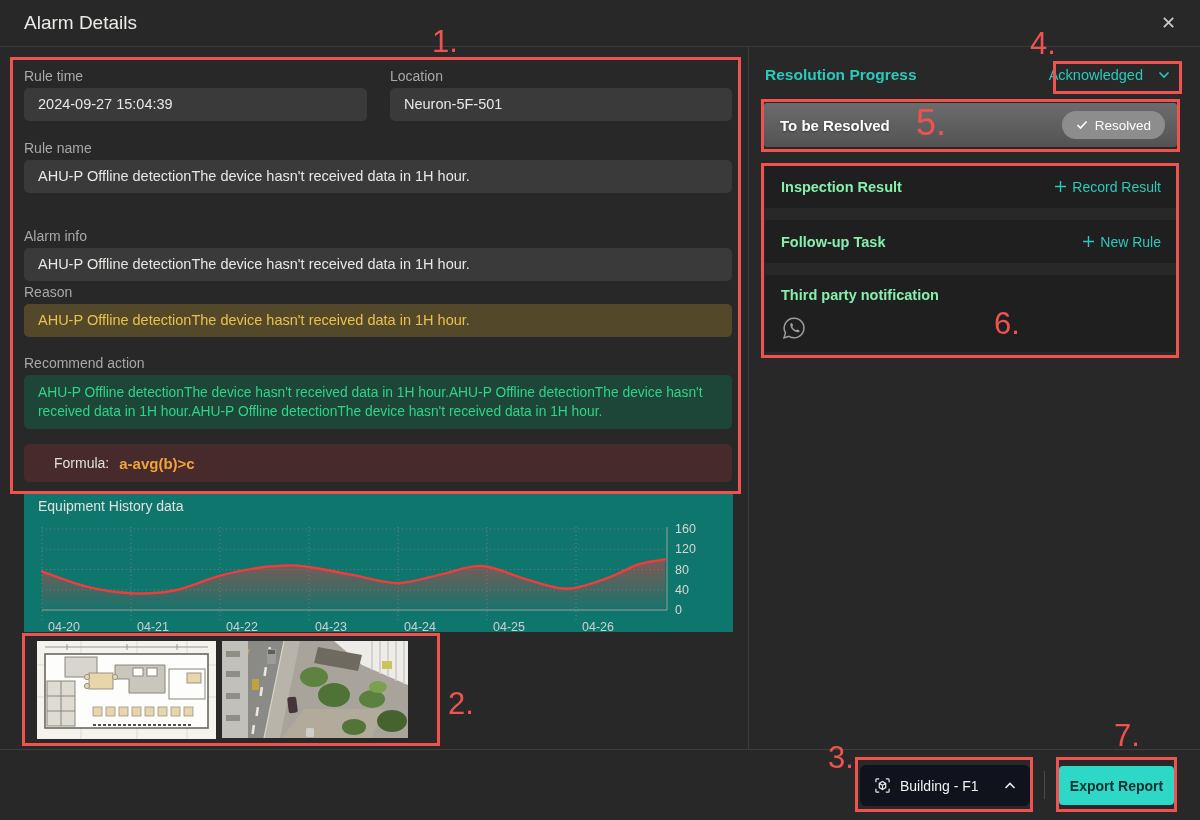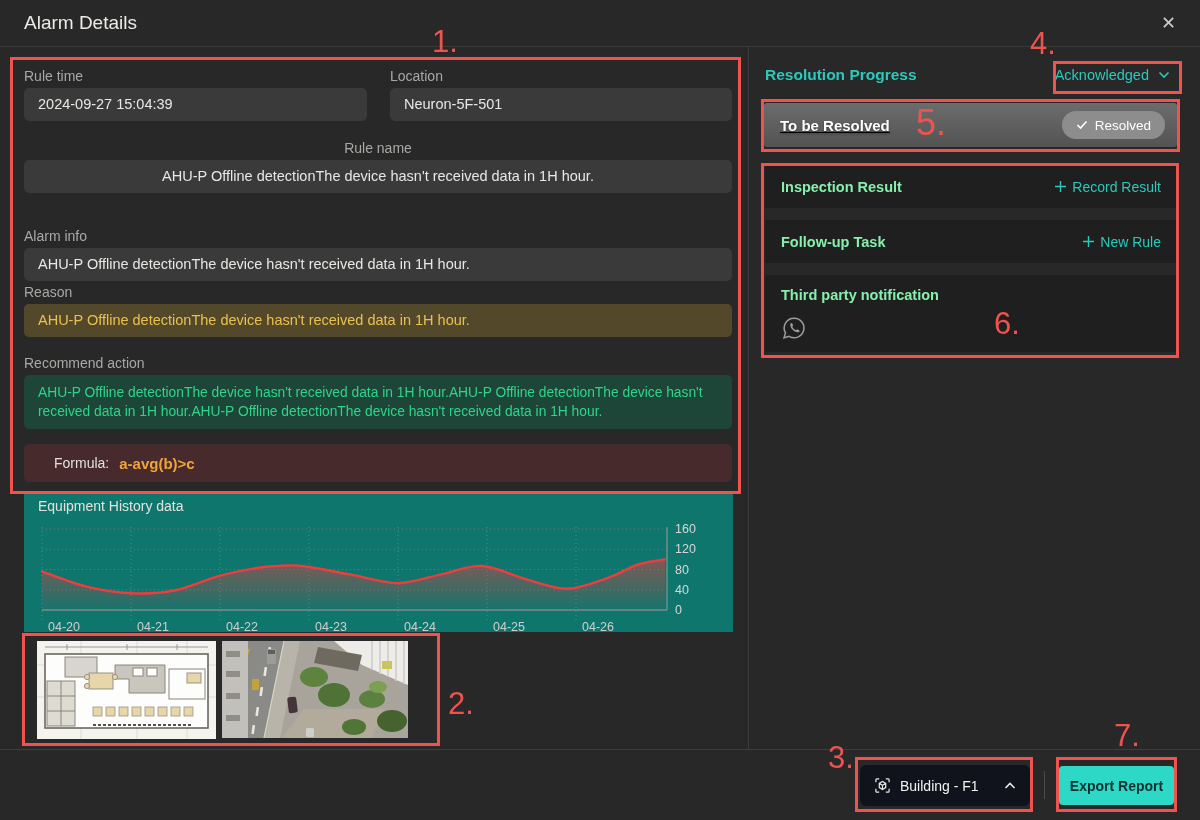--- a/index.html
+++ b/index.html
@@ -38,23 +38,23 @@
   .chart-title { position:absolute; left:14px; top:6px; font-size:14px; color:#e3e1de; }
   .chart-card svg { position:absolute; left:0; top:22px; }
 
   
   .thumb { position:absolute; overflow:hidden; cursor:pointer; }
   .thumb svg { display:block; }
 
   
   .rp-title { position:absolute; left:765px; top:66px; font-size:15.5px; font-weight:bold; color:var(--accent-teal); }
   .rp-status { position:absolute; right:30px; top:67px; font-size:14.5px; color:var(--accent-teal);
-               display:flex; align-items:center; gap:9px; cursor:pointer; }
+               display:flex; align-items:center; gap:15px; cursor:pointer; }
   .tbr-bar { position:absolute; left:764px; top:103px; width:413px; height:44px; border-radius:3px;
-             background:linear-gradient(180deg,#6c6c6c,#535353); display:flex; align-items:center;text-decoration:underline; }
+             background:linear-gradient(180deg,#6c6c6c,#535353); display:flex; align-items:center; }
   .tbr-label { margin-left:16px; font-size:15px; font-weight:bold; color:#fff;
                text-shadow:0 1px 2px rgba(0,0,0,.4); }
   .resolved-pill { position:absolute; right:12px; top:8px; height:28px; padding:0 14px; border-radius:14px;
                    background:#8d8d8d; color:#fff; font-size:13.5px; display:flex; align-items:center;
                    gap:7px; cursor:pointer; }
   .rcard { position:absolute; left:765px; width:412px; background:#1f1f1f; border-radius:3px; }
   .rcard-row { height:43px; display:flex; align-items:center; justify-content:space-between; padding:0 16px; }
   .rcard-label { font-size:14.5px; font-weight:bold; color:#86efac; }
   .teal-link { font-size:14px; color:var(--accent-teal); display:flex; align-items:center; gap:5px; cursor:pointer; }
   .wa-wrap { position:absolute; left:16px; top:40px; width:26px; height:26px; cursor:pointer; }
@@ -86,21 +86,21 @@
   <div class="footdiv"></div>
 
   <div class="fgroup" style="left:24px; top:68px; width:343px;">
     <div class="flabel">Rule time</div>
     <div class="fbox">2024-09-27 15:04:39</div>
   </div>
   <div class="fgroup" style="left:390px; top:68px; width:342px;">
     <div class="flabel">Location</div>
     <div class="fbox">Neuron-5F-501</div>
   </div>
-  <div class="fgroup" style="left:24px; top:140px; width:708px;text-align:center;">
+  <div class="fgroup" style="left:24px; top:140px; width:708px;">
     <div class="flabel">Rule name</div>
     <div class="fbox">AHU-P Offline detectionThe device hasn't received data in 1H hour.</div>
   </div>
   <div class="fgroup" style="left:24px; top:212px; width:708px;margin-top:16px;">
     <div class="flabel">Alarm info</div>
     <div class="fbox">AHU-P Offline detectionThe device hasn't received data in 1H hour.</div>
   </div>
   <div class="fgroup" style="left:24px; top:284px; width:708px;">
     <div class="flabel">Reason</div>
     <div class="fbox reason">AHU-P Offline detectionThe device hasn't received data in 1H hour.</div>

